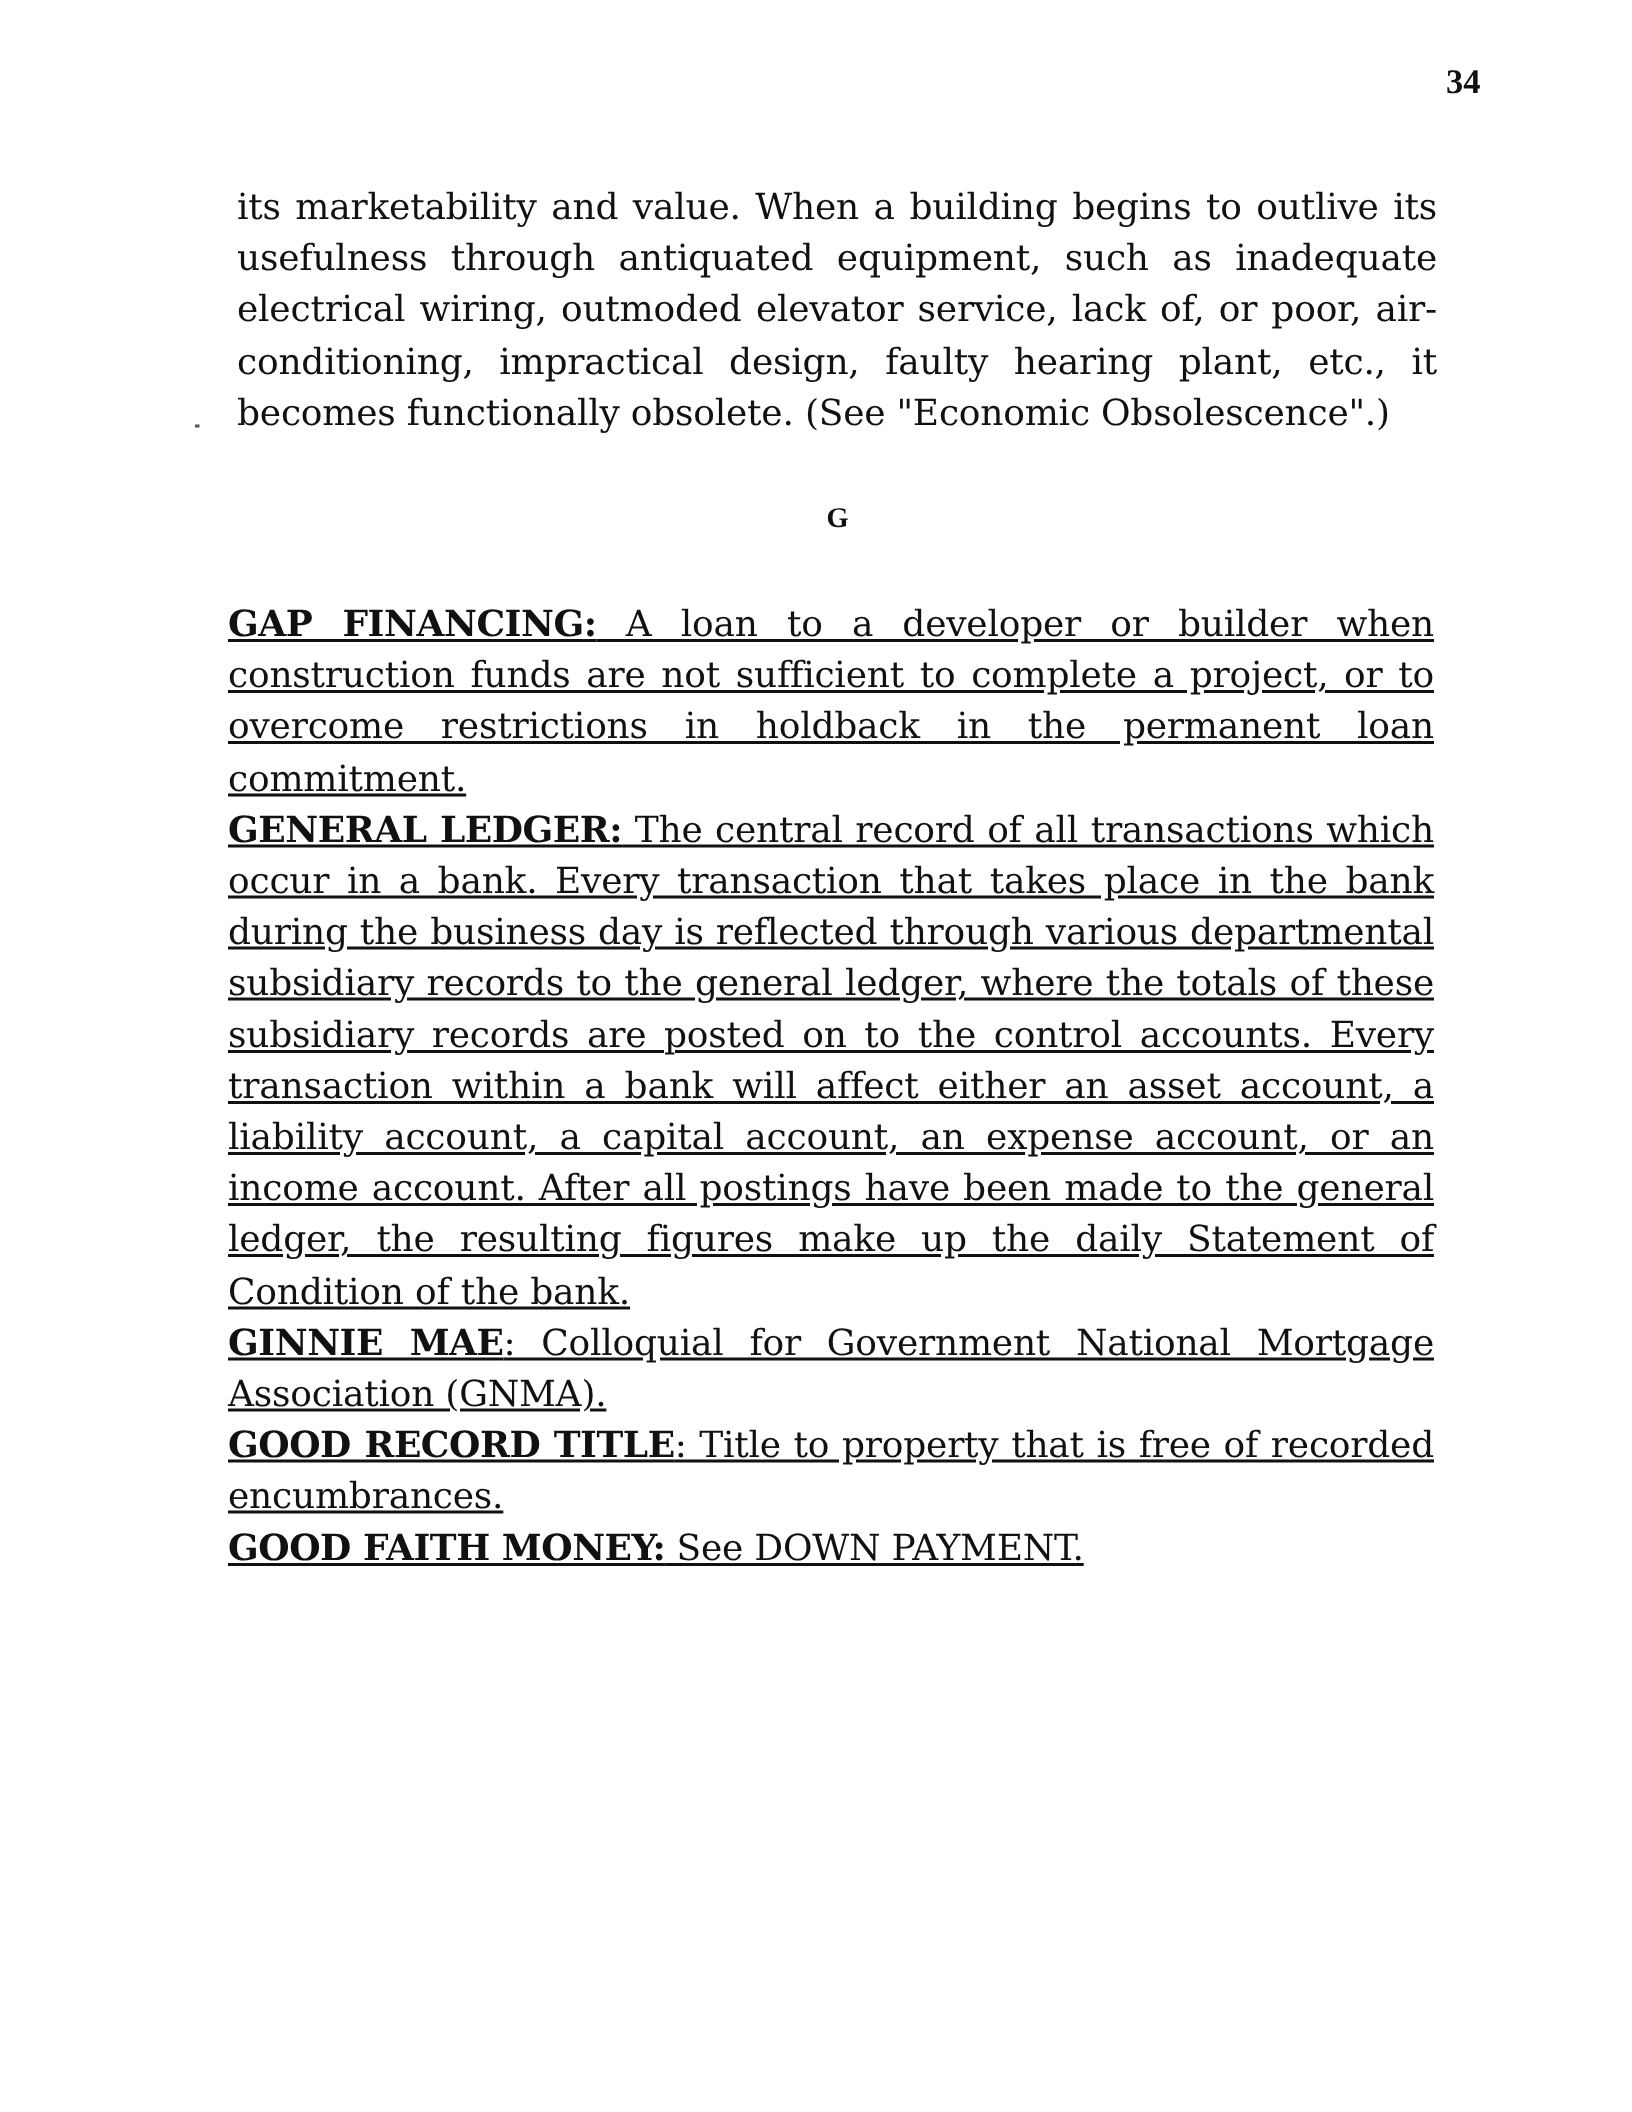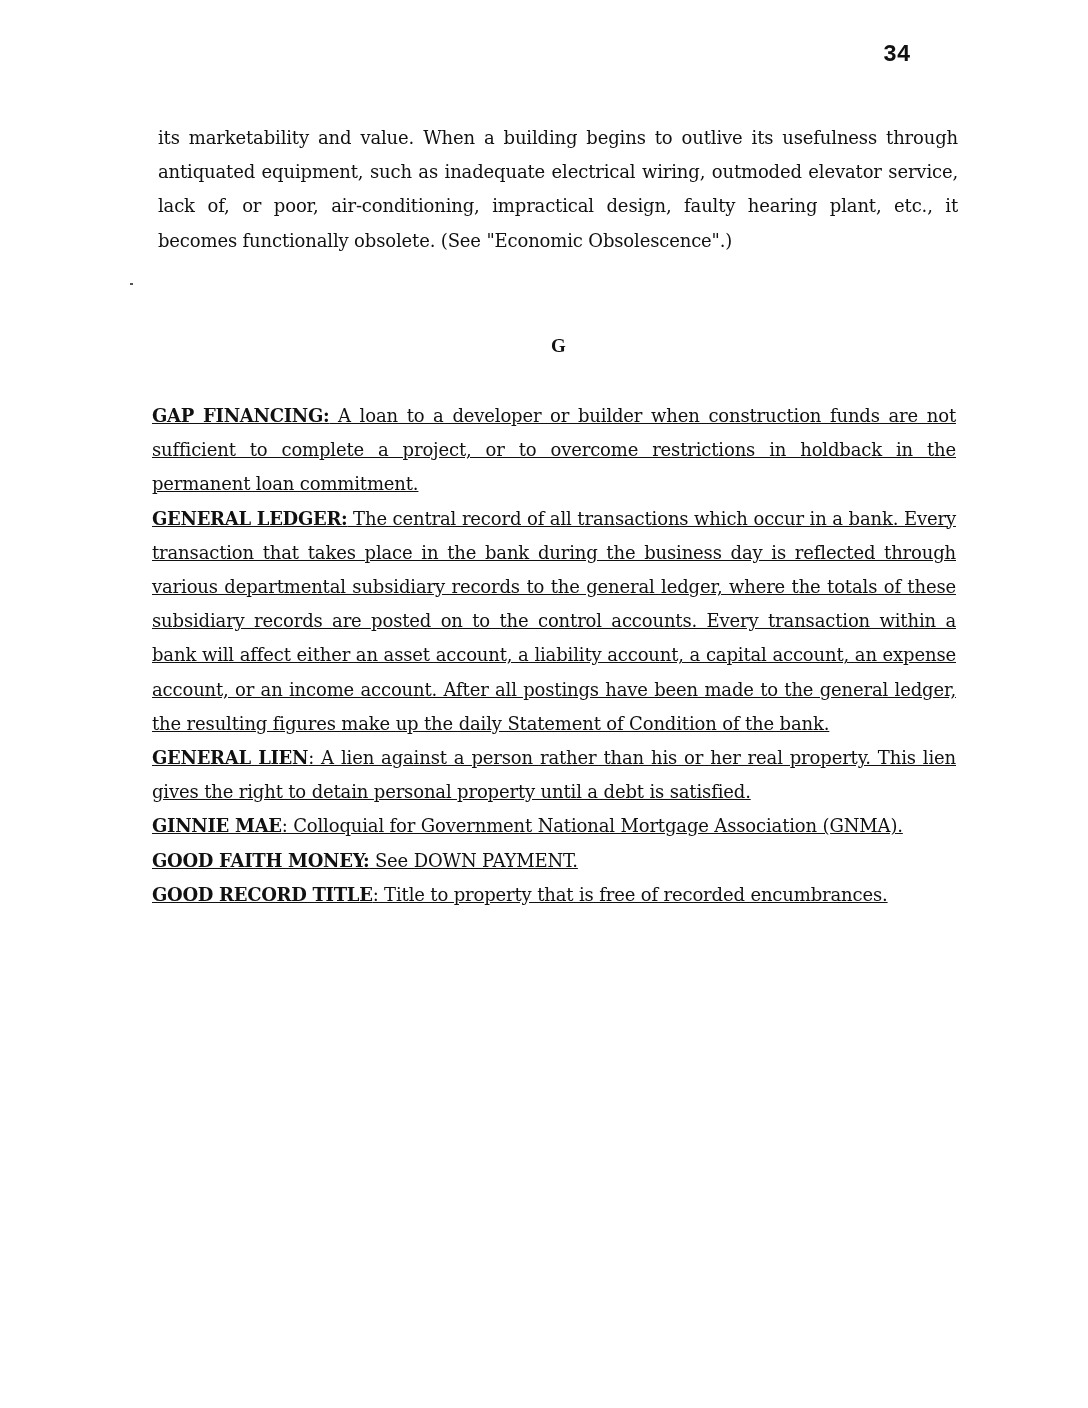--- a/index.html
+++ b/index.html
@@ -2,30 +2,30 @@
 <html><head>
   <meta charset="utf-8">
   <style>
     html, body { margin: 0; padding: 0; background: #ffffff; }
     body {
       width: 1088px; height: 1408px; position: relative; overflow: hidden;
       font-family: "DejaVu Serif", "Liberation Serif", serif;
       color: #111111;
     }
     .page-number {
-      position: absolute; left: 883px; top: 42px;
-      font-family: Liberation Mono, monospace; font-weight: bold; font-size: 23px;
+      position: absolute; left: 964px; top: 42px;
+      font-family: Liberation Serif, serif; font-weight: bold; font-size: 23px;
     }
     .stray-mark {
       position: absolute; left: 130px; top: 283px;
       width: 3px; height: 2px; background: #555;
     }
     .text-block {
       position: absolute; left: 158px; width: 800px;
-      font-size: 18px; line-height: 34.2px; text-align: justify;
+      font-size: 24px; line-height: 34.2px; text-align: justify;
       letter-spacing: -0.15px;
     }
     .intro { top: 121px; }
     .section-letter {
       position: absolute; left: 551px; top: 335px;
       font-family: "Liberation Serif", serif; font-weight: bold; font-size: 19px;
     }
     .entries { top: 399px; left: 152px; width: 804px; }
     .entry { margin: 0; text-decoration: underline; }
     .term { font-weight: bold; letter-spacing: -0.3px; }
@@ -37,17 +37,16 @@
 
 <div class="stray-mark"></div>
 
 <p class="text-block intro" style="margin:0;">its marketability and value. When a building begins to outlive its usefulness through antiquated equipment, such as inadequate electrical wiring, outmoded elevator service, lack of, or poor, air-conditioning, impractical design, faulty hearing plant, etc., it becomes functionally obsolete. (See "Economic Obsolescence".)</p>
 
 <div class="section-letter">G</div>
 
 <div class="text-block entries">
   <p class="entry"><span class="term">GAP FINANCING:</span><span> A loan to a developer or builder when construction funds are not sufficient to complete a project, or to overcome restrictions in holdback in the permanent loan commitment.</span></p>
   <p class="entry"><span class="term">GENERAL LEDGER:</span><span> The central record of all transactions which occur in a bank. Every transaction that takes place in the bank during the business day is reflected through various departmental subsidiary records to the general ledger, where the totals of these subsidiary records are posted on to the control accounts. Every transaction within a bank will affect either an asset account, a liability account, a capital account, an expense account, or an income account. After all postings have been made to the general ledger, the resulting figures make up the daily Statement of Condition of the bank.</span></p>
-  <p class="entry"><span class="term">GENERAL LIEN</span><span>: A lien against a person rather than his or her real property. This lien gives the right to detain personal property until a debt is satisfied.</span></p>
   <p class="entry"><span class="term">GINNIE MAE</span><span>: Colloquial for Government National Mortgage Association (GNMA).</span></p>
+  <p class="entry"><span class="term">GOOD RECORD TITLE</span><span>: Title to property that is free of recorded encumbrances.</span></p>
   <p class="entry"><span class="term">GOOD FAITH MONEY:</span><span> See DOWN PAYMENT.</span></p>
-  <p class="entry"><span class="term">GOOD RECORD TITLE</span><span>: Title to property that is free of recorded encumbrances.</span></p>
 </div>
 
 </body></html>

